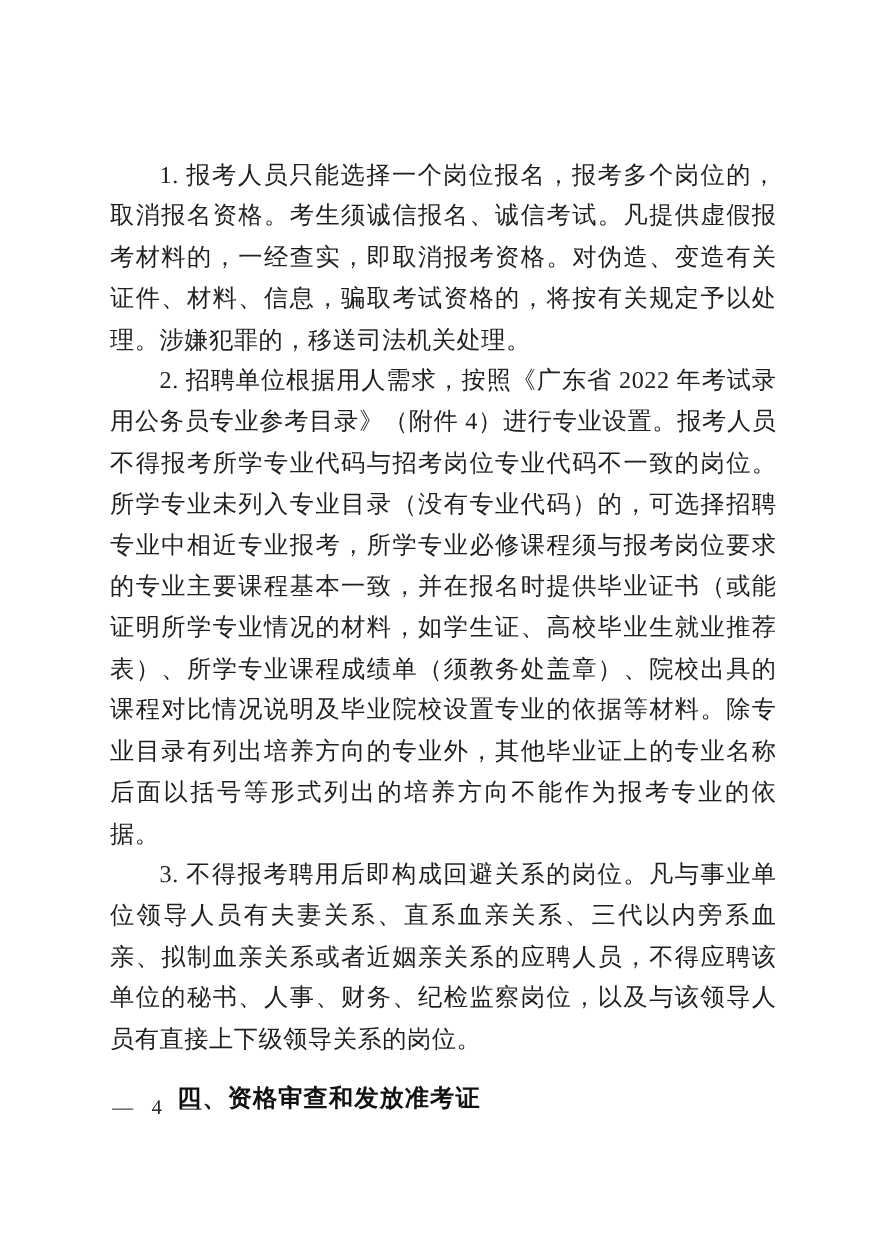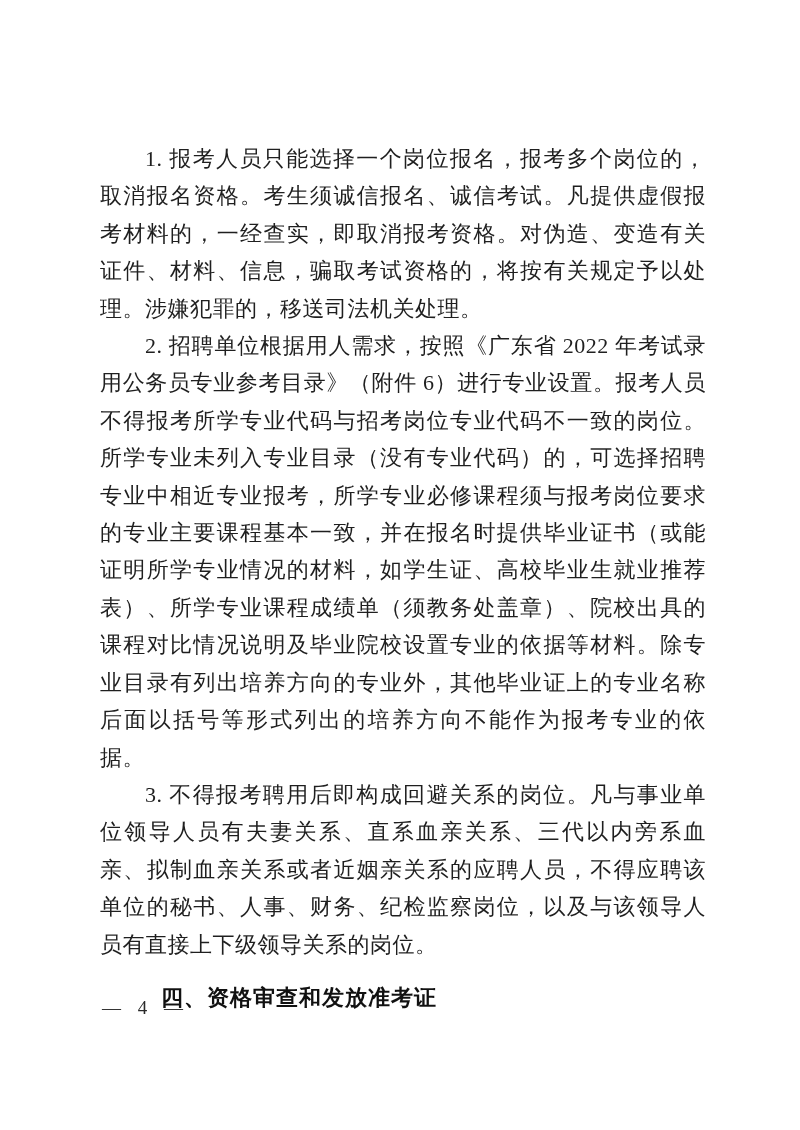--- a/index.html
+++ b/index.html
@@ -51,18 +51,18 @@
     letter-spacing: 6px;
     font-family: "Liberation Serif", "DejaVu Serif", serif;
   }
 </style>
 </head>
 <body>
 
 <div class="page">
   <div class="page-content">
     <p>1. 报考人员只能选择一个岗位报名，报考多个岗位的，取消报名资格。考生须诚信报名、诚信考试。凡提供虚假报考材料的，一经查实，即取消报考资格。对伪造、变造有关证件、材料、信息，骗取考试资格的，将按有关规定予以处理。涉嫌犯罪的，移送司法机关处理。</p>
-    <p>2. 招聘单位根据用人需求，按照《广东省 2022 年考试录用公务员专业参考目录》（附件 6）进行专业设置。报考人员不得报考所学专业代码与招考岗位专业代码不一致的岗位。所学专业未列入专业目录（没有专业代码）的，可选择招聘专业中相近专业报考，所学专业必修课程须与报考岗位要求的专业主要课程基本一致，并在报名时提供毕业证书（或能证明所学专业情况的材料，如学生证、高校毕业生就业推荐表）、所学专业课程成绩单（须教务处盖章）、院校出具的课程对比情况说明及毕业院校设置专业的依据等材料。除专业目录有列出培养方向的专业外，其他毕业证上的专业名称后面以括号等形式列出的培养方向不能作为报考专业的依据。</p>
+    <p>2. 招聘单位根据用人需求，按照《广东省 2022 年考试录用公务员专业参考目录》（附件 4）进行专业设置。报考人员不得报考所学专业代码与招考岗位专业代码不一致的岗位。所学专业未列入专业目录（没有专业代码）的，可选择招聘专业中相近专业报考，所学专业必修课程须与报考岗位要求的专业主要课程基本一致，并在报名时提供毕业证书（或能证明所学专业情况的材料，如学生证、高校毕业生就业推荐表）、所学专业课程成绩单（须教务处盖章）、院校出具的课程对比情况说明及毕业院校设置专业的依据等材料。除专业目录有列出培养方向的专业外，其他毕业证上的专业名称后面以括号等形式列出的培养方向不能作为报考专业的依据。</p>
     <p>3. 不得报考聘用后即构成回避关系的岗位。凡与事业单位领导人员有夫妻关系、直系血亲关系、三代以内旁系血亲、拟制血亲关系或者近姻亲关系的应聘人员，不得应聘该单位的秘书、人事、财务、纪检监察岗位，以及与该领导人员有直接上下级领导关系的岗位。</p>
     <h3 class="section-heading">四、资格审查和发放准考证</h3>
   </div>
   <div class="page-number">— 4 —</div>
 </div>
 
 </body></html>

